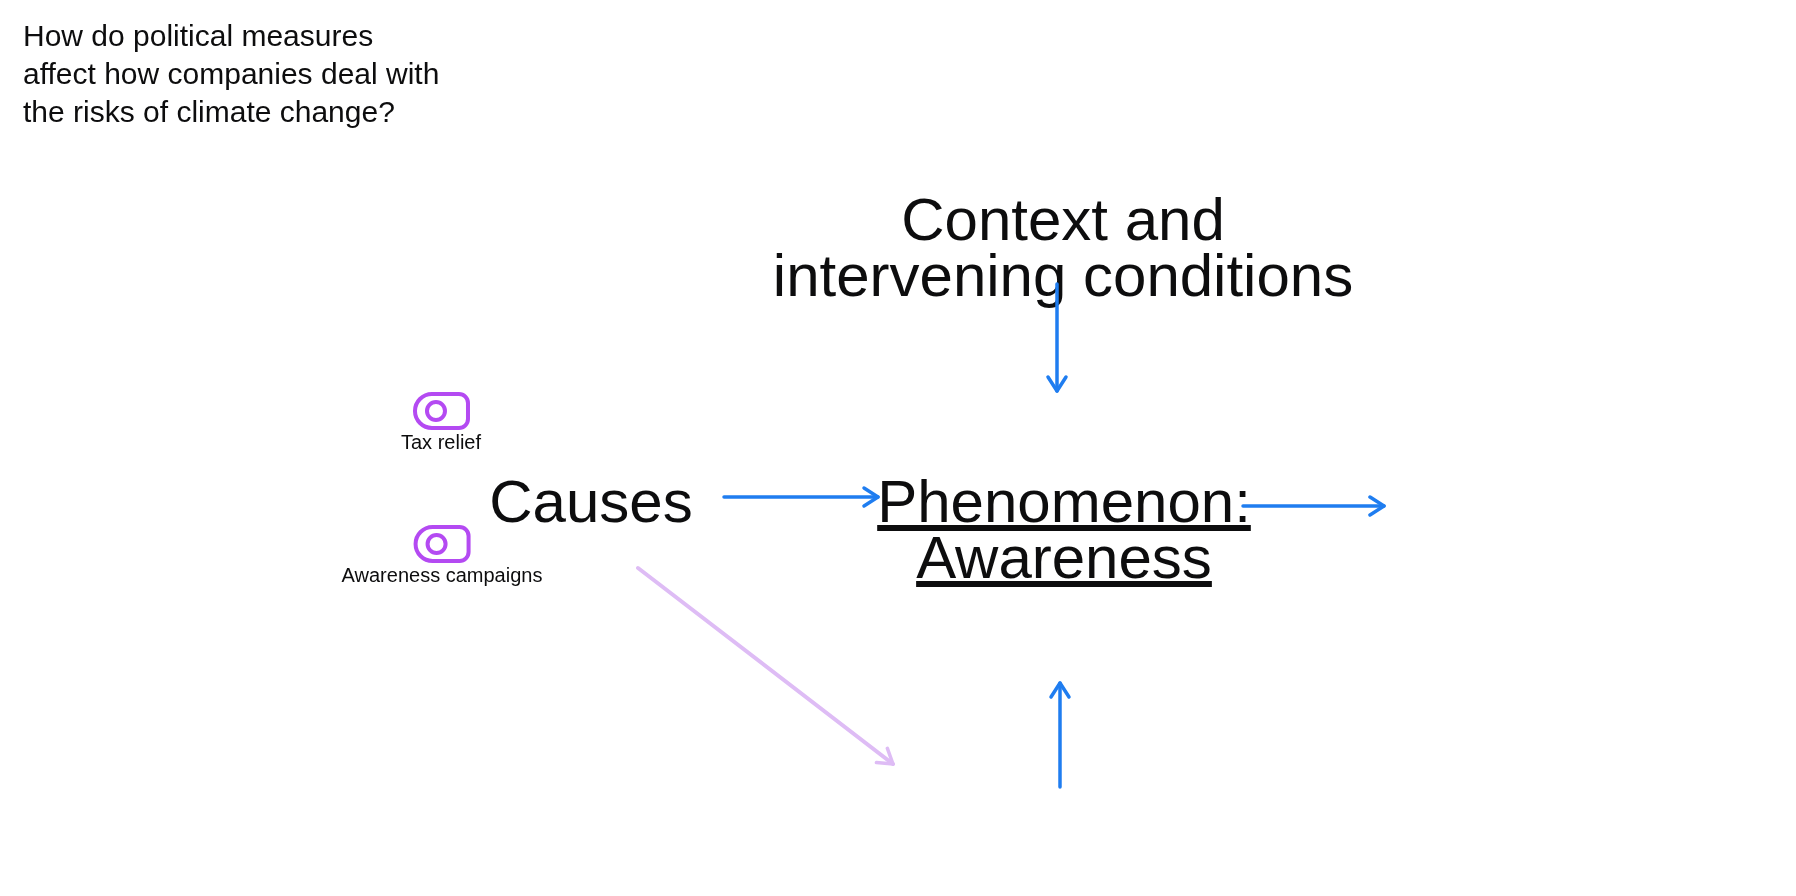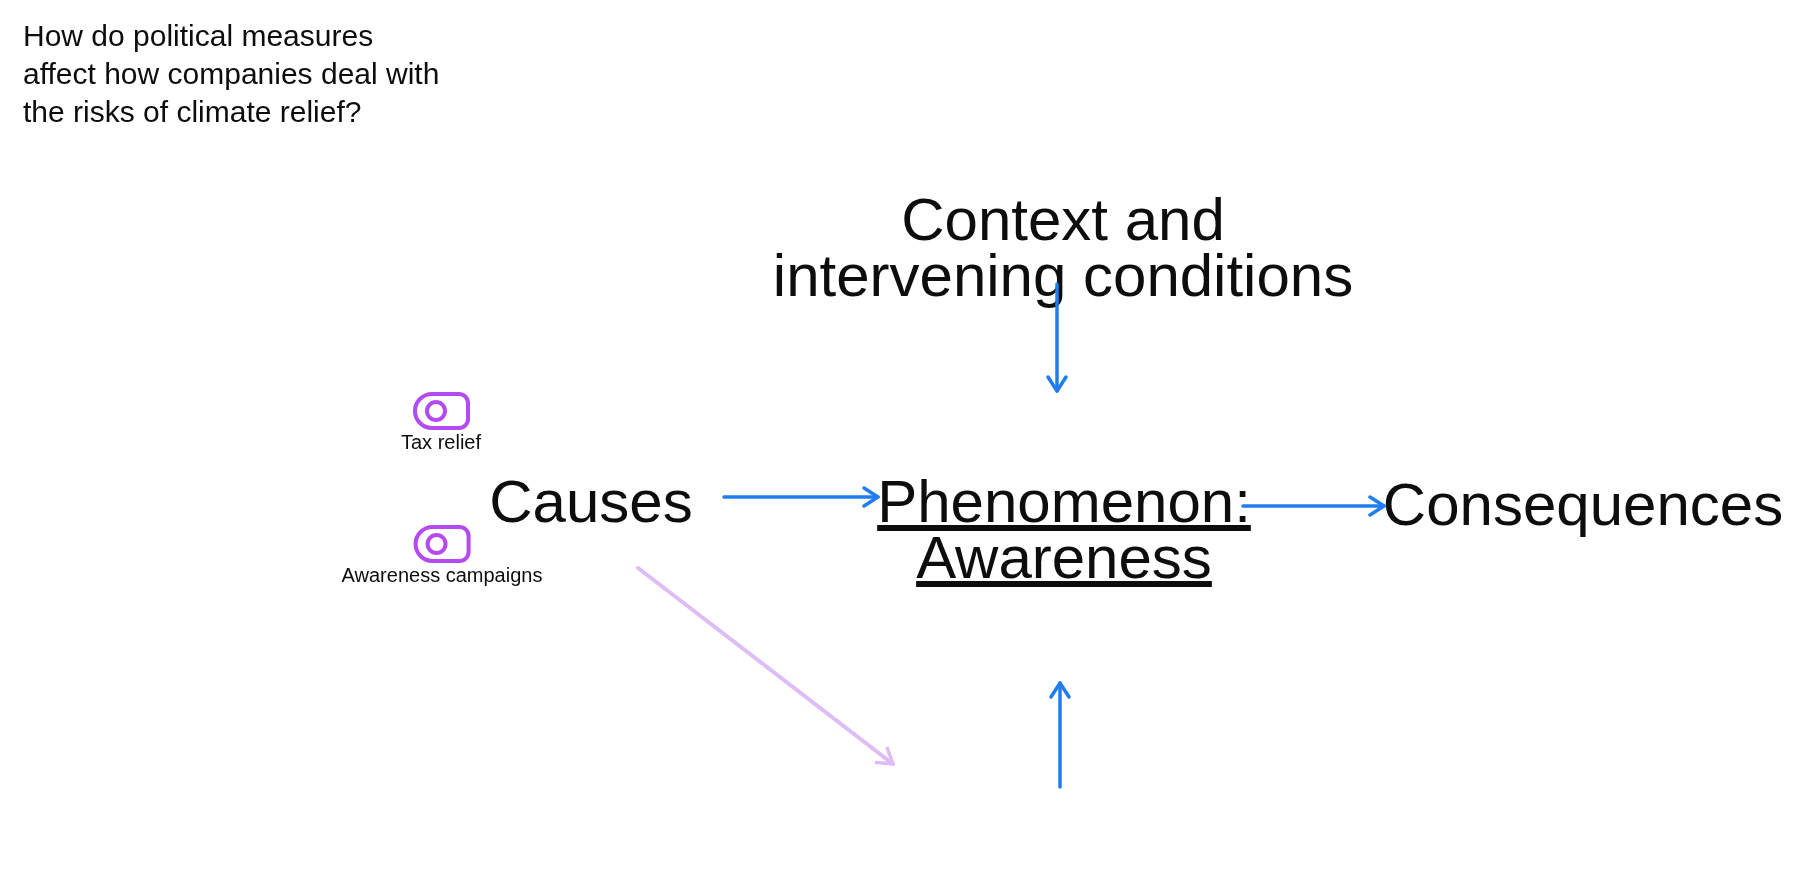--- a/index.html
+++ b/index.html
@@ -74,31 +74,30 @@
   svg .lpurple{stroke:var(--arrow-light-purple);}
   svg .head{fill:none;stroke-width:3.5;stroke-linecap:round;stroke-linejoin:round;}
 </style>
 </head>
 <body>
 
 <div class="canvas">
 
   <div class="question">How do political measures
 affect how companies deal with
-the risks of climate relief?</div>
+the risks of climate change?</div>
 
   <div class="node node-context">Context and
 intervening conditions</div>
 
   <div class="node node-causes">Causes</div>
 
   <div class="node node-phenomenon">Phenomenon:
 Awareness</div>
 
-  <div class="node node-consequences">Consequences</div>
 
 
   <div class="code-item code-tax">
     <span class="code-icon">
       <span class="code-dot"></span>
     </span>
     <span class="code-label">Tax relief</span>
   </div>
 
   <div class="code-item code-awareness">

